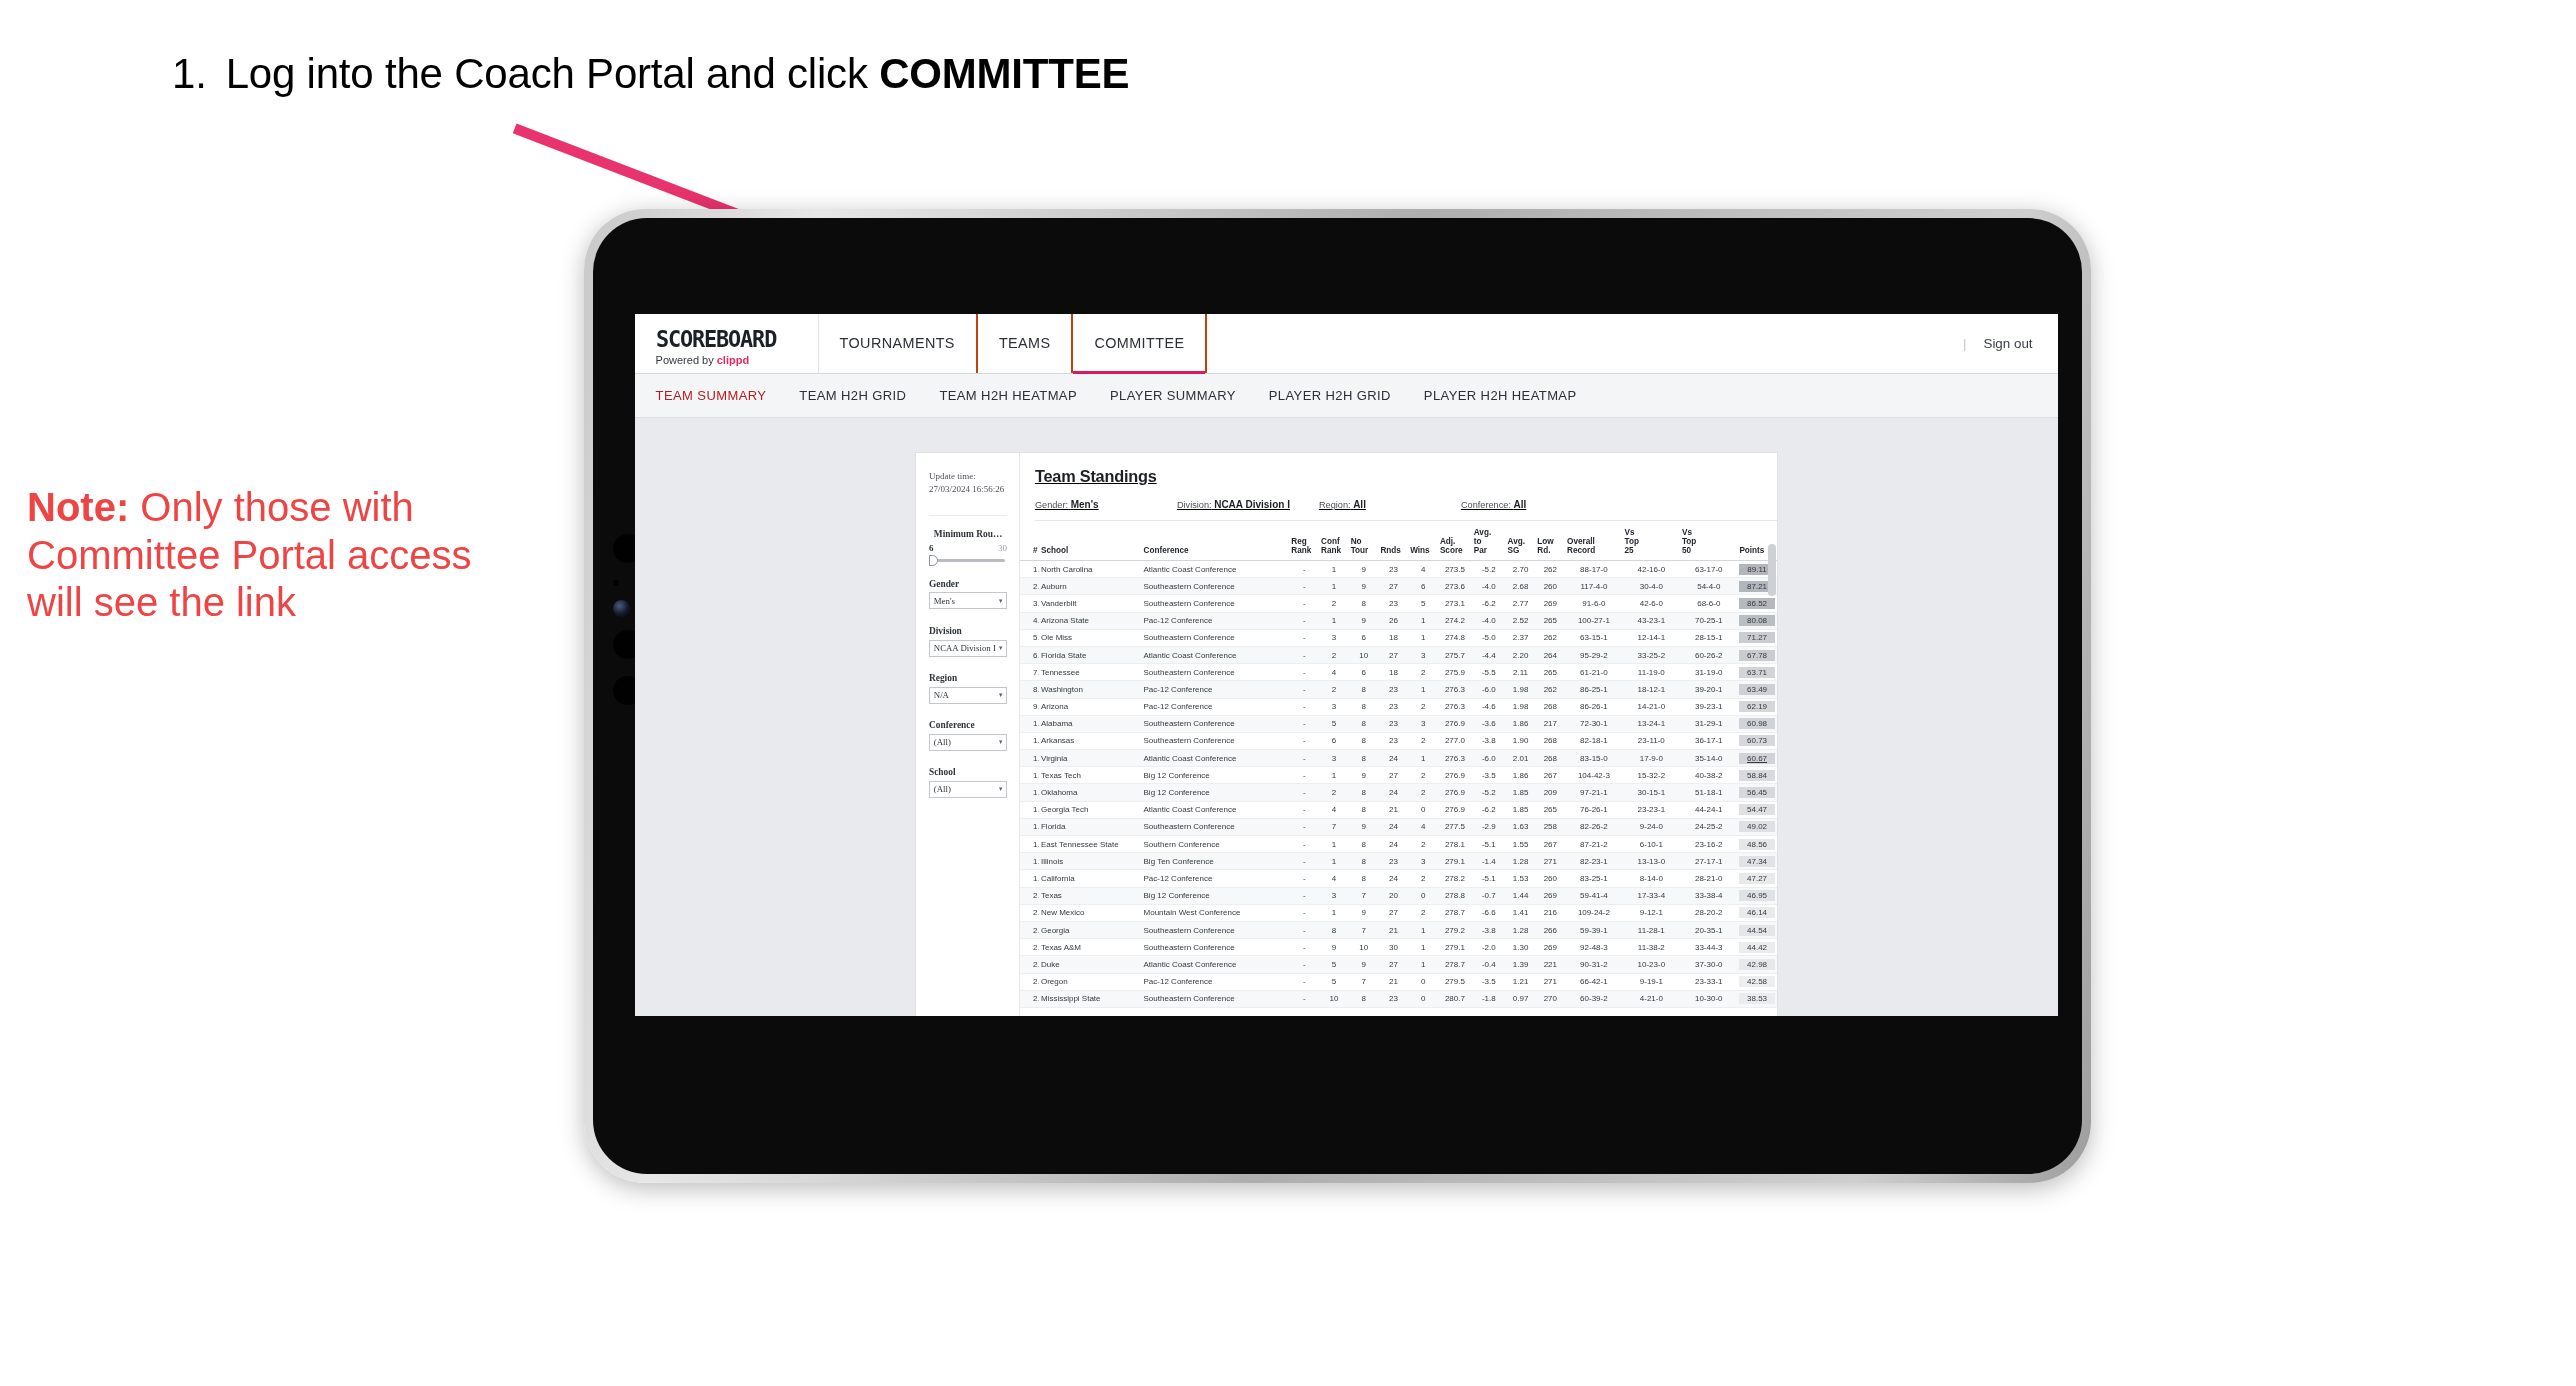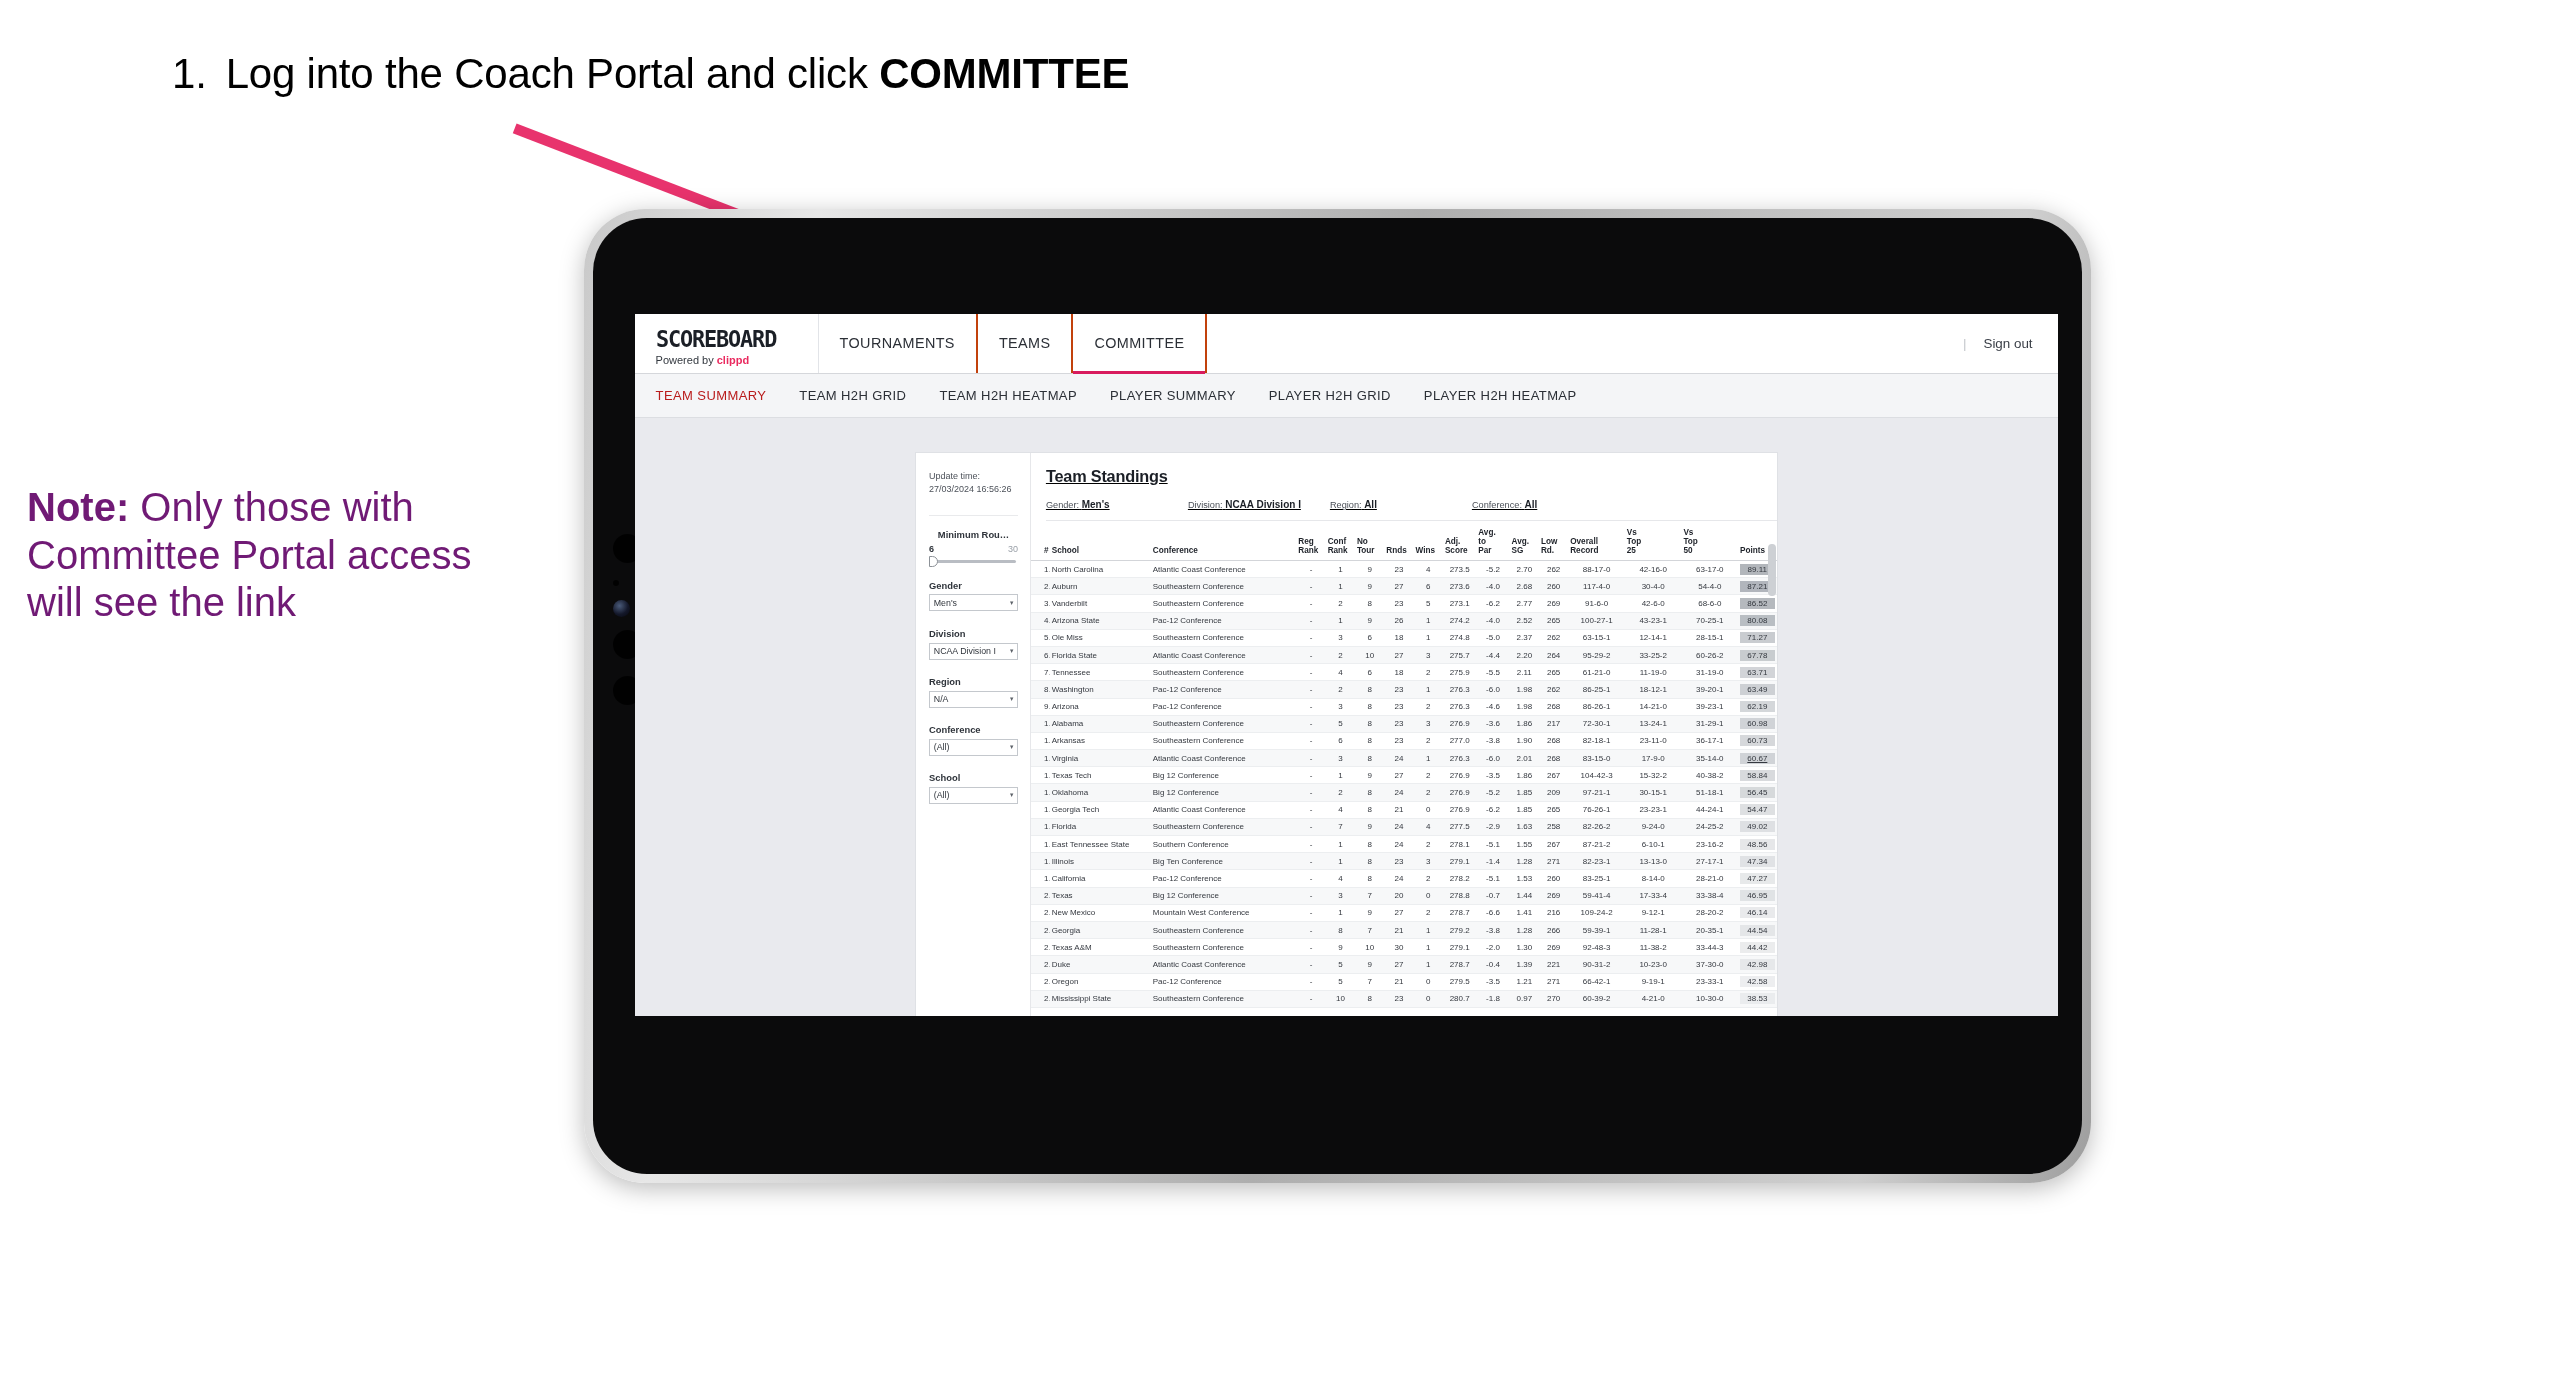--- a/index.html
+++ b/index.html
@@ -16,21 +16,21 @@
     position: absolute; left: 172px; top: 50px;
     font-size: 42px; color: #000; letter-spacing: -0.2px;
     white-space: nowrap;
   }
   .slide-step .num { margin-right: 19px; }
   .slide-step b { font-weight: bold; }
 
   .slide-note {
     position: absolute; left: 27px; top: 484px;
     width: 499px;
-    font-size: 40px; line-height: 1.19; color: #701a75;
+    font-size: 40px; line-height: 1.19; color: #ef4444;
   }
   .slide-note b { font-weight: bold; }
 
   .arrow-svg { position: absolute; left: 499px; top: 115px; width: 537px; height: 249px; }
 
   
   .tablet {
     position: absolute; left: 584px; top: 209px;
     width: 1507px; height: 974px;
     background: linear-gradient(100deg,#c9c9c9 0%,#e7e7e7 14%,#aeaeae 50%,#cfcfcf 86%,#9e9e9e 100%);
@@ -106,22 +106,22 @@
     display: flex; align-items: flex-start; justify-content: center;
     padding-top: 35px;
   }
   .viz-card {
     display: flex; background: #fff; width: 861px; height: 599px;
     box-shadow: 0 0 0 1px #dfe1e5;
   }
 
   
   .filters {
-    width: 115px; background: #fff; border-right: 1px solid #e6e7ea;
-    padding: 17px 11.5px 0 13.4px; flex-shrink: 0;
+    width: 104px; background: #fff; border-right: 1px solid #e6e7ea;
+    padding: 17px 11.5px 0 13.4px; flex-shrink: 0; font-family: Liberation Serif, serif;
   }
   .upd { font-size: 9px; color: #4d525a; line-height: 1.5; }
   .fil-div { height: 1px; background: #e9eaec; margin: 18px 0 13.4px; }
   .slider-label { font-size: 9.4px; font-weight: bold; color: #2f343b; text-align: center; margin-bottom: 3.8px; }
   .slider-vals { display: flex; justify-content: space-between; font-size: 9px; margin-bottom: 2.9px; }
   .slider-vals .lo { color: #2f343b; font-weight: bold; }
   .slider-vals .hi { color: #9aa0a8; }
   .slider-track { height: 3.8px; background: #b9bdc3; border-radius: 1.9px; position: relative; margin: 5.8px 1.9px 0 1.9px; }
   .slider-knob {
     position: absolute; left: -1.9px; top: -3.8px; width: 8.6px; height: 11.5px;

